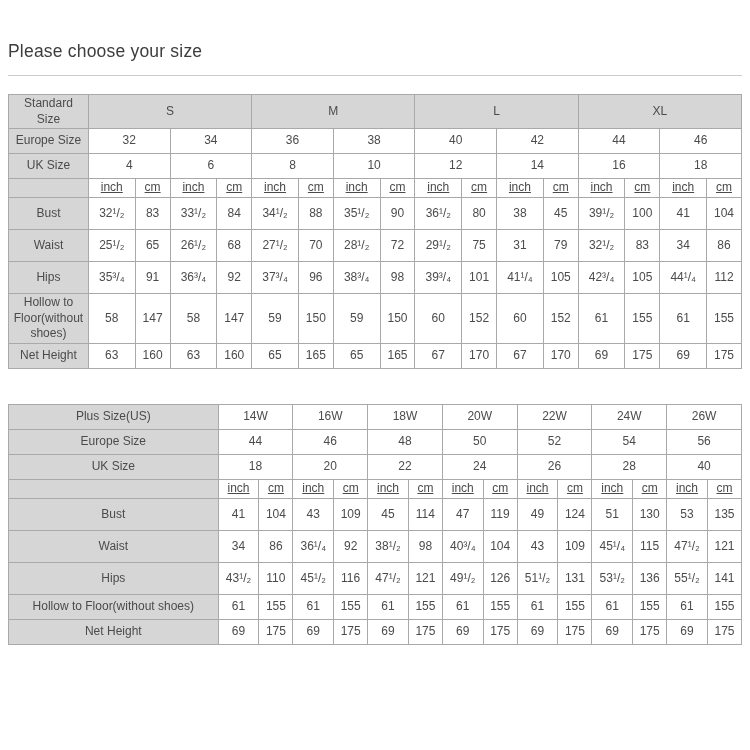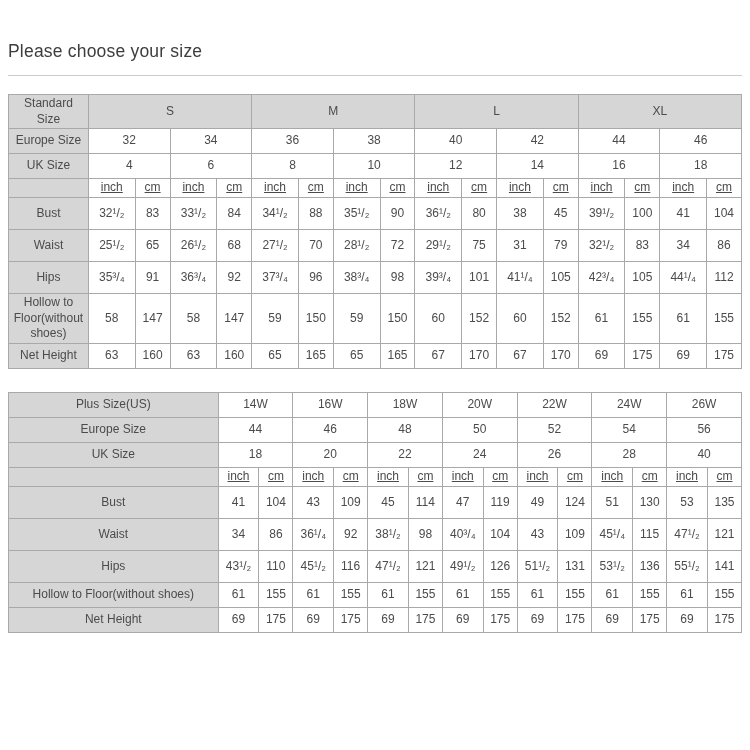--- a/index.html
+++ b/index.html
@@ -9,21 +9,21 @@
     --title:#3d3d3d;
     --divider:#cccccc;
   }
   html,body{margin:0;padding:0;background:#fff;}
   body{width:750px;height:750px;font-family:"Liberation Sans","DejaVu Sans",sans-serif;overflow:hidden;}
   .page{padding:0 8px;}
   .page-title{margin:41px 0 0 0;font-size:17.5px;font-weight:400;color:var(--title);letter-spacing:.2px;}
   .divider{border:0;border-top:1px solid var(--divider);margin:13px 0 0 0;}
   table{border-collapse:collapse;table-layout:fixed;}
   .size-table{margin-top:18px;}
-  .size-table + .size-table{margin-top:23px;}
+  .size-table + .size-table{margin-top:35px;}
   th,td{border:1px solid var(--border);text-align:center;vertical-align:middle;
         font-size:12px;font-weight:400;color:var(--text);padding:1px 2px;background:#fff;
         line-height:1.3;overflow:hidden;}
   .lbl{background:var(--header-bg);}
   tr.hrow>th, tr.hrow>td{height:22px;}
   tr.urow>th, tr.urow>td{height:16px;text-decoration:underline;}
   tbody tr>th, tbody tr>td{height:22px;}
   tbody tr.tall>th, tbody tr.tall>td{height:29px;}
 </style>
 </head>

